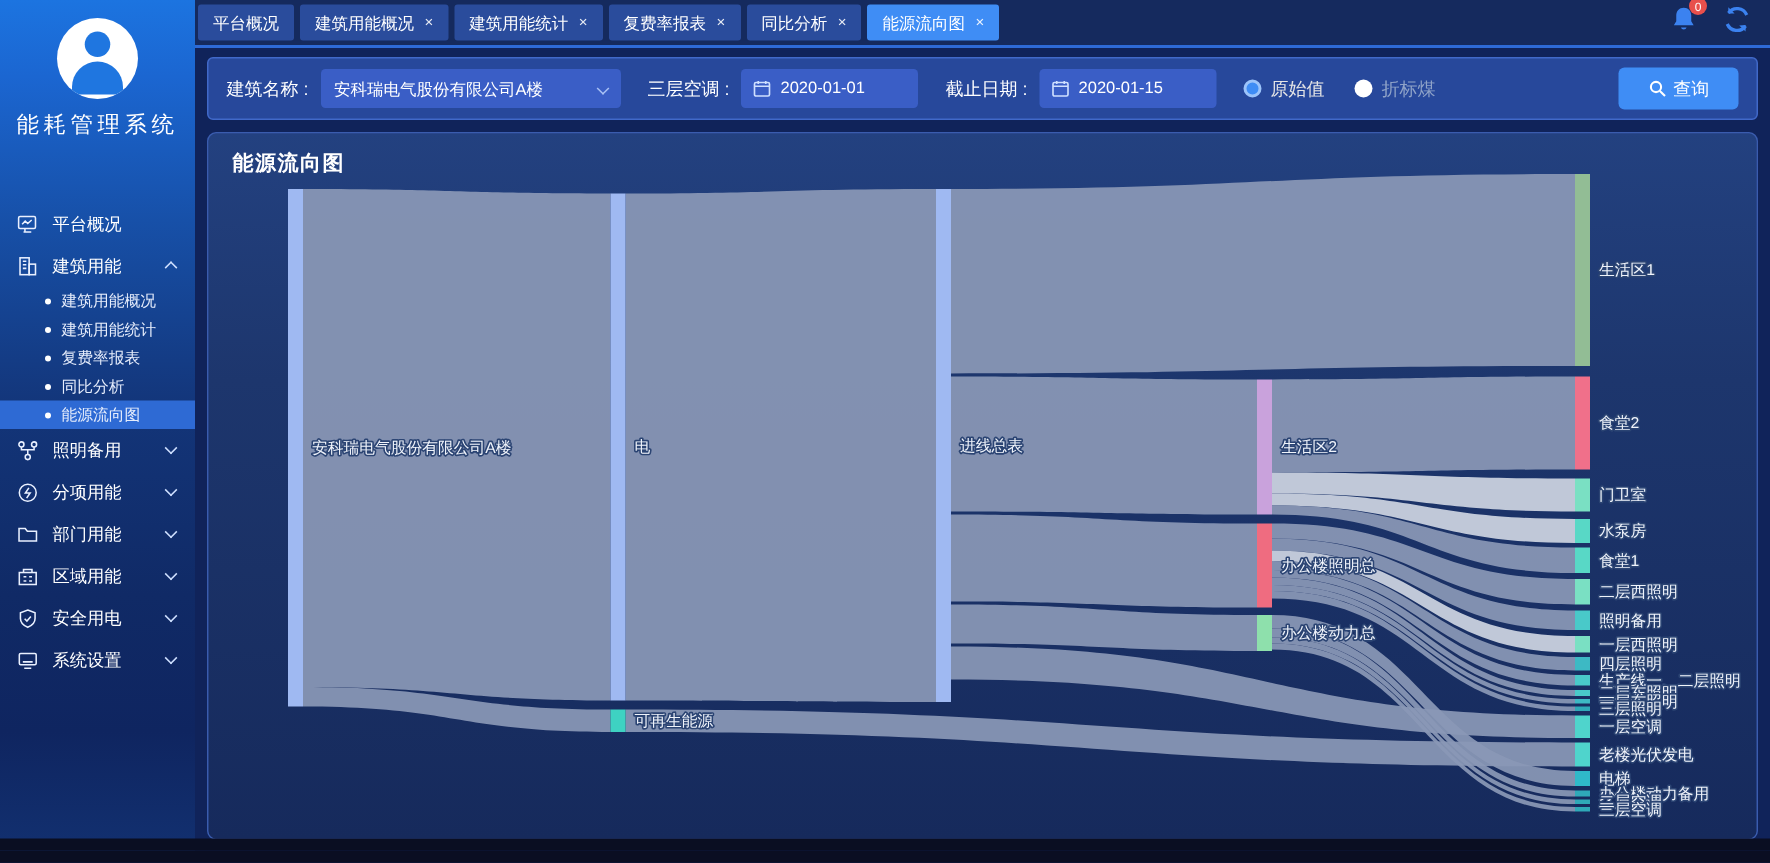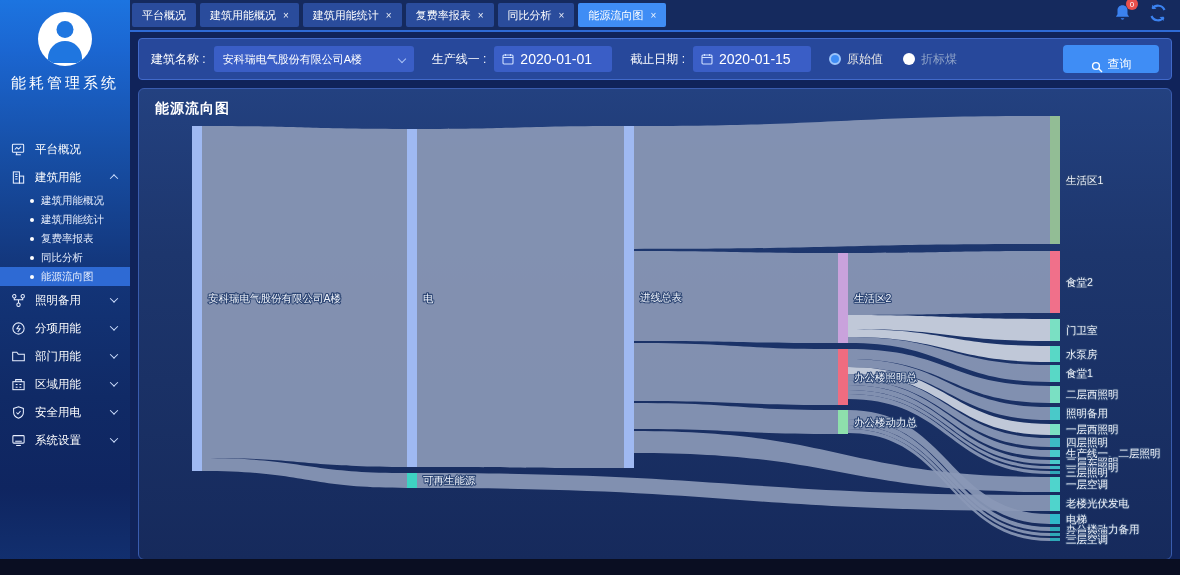--- a/index.html
+++ b/index.html
@@ -42,28 +42,28 @@
   .bell-wrap{position:relative;cursor:pointer}
   .badge{position:absolute;right:-6px;top:-5px;min-width:12px;height:12px;border-radius:6px;background:#e8504c;color:#fff;
     font-size:8px;display:flex;align-items:center;justify-content:center;padding:0 2px}
 
   
   .filterbar{position:absolute;left:8px;right:8px;top:38px;height:42px;background:#27489b;border:1px solid #4169c9;border-radius:4px;
     display:flex;align-items:center;padding:0 12px;font-size:12px}
   .flabel{margin-right:8px;white-space:nowrap}
   .fselect{width:200px;height:26px;background:#3a5ec6;border-radius:3px;display:flex;align-items:center;padding:0 9px;font-size:11px;cursor:pointer;margin-right:18px}
   .fselect .chev{width:6px;height:6px;border-right:1.3px solid #a9c2f5;border-bottom:1.3px solid #a9c2f5;transform:rotate(45deg);margin-left:auto}
-  .fdate{width:118px;height:26px;background:#3a5ec6;border-radius:3px;display:flex;align-items:center;gap:6px;padding:0 8px;font-size:14px;cursor:pointer;margin-right:18px}
+  .fdate{width:118px;height:26px;background:#3a5ec6;border-radius:3px;display:flex;align-items:center;gap:6px;padding:0 8px;font-size:11px;cursor:pointer;margin-right:18px}
   .radio{display:flex;align-items:center;gap:6px;margin-right:20px;cursor:pointer}
   .radio .rdot{width:12px;height:12px;border-radius:50%}
   .radio.sel .rdot{background:#3f8df5;border:2px solid #9cc4fa}
   .radio.unsel .rdot{background:#fff}
   .radio.sel .rlabel{color:#e5e5e5}
   .radio.unsel .rlabel{color:#8fa3c8}
-  .btn-query{margin-left:auto;width:96px;height:28px;background:#3f8df5;border-radius:4px;display:flex;align-items:flex-end;justify-content:center;gap:5px;font-size:12px;cursor:pointer}
+  .btn-query{margin-left:auto;width:80px;height:28px;background:#3f8df5;border-radius:4px;display:flex;align-items:center;justify-content:center;gap:5px;font-size:12px;cursor:pointer}
 
   
   .panel{position:absolute;left:8px;right:8px;top:88px;height:472px;border:1px solid #3a5cae;border-radius:6px;overflow:hidden;
     background:linear-gradient(180deg,#234180 0%,#1d366d 35%,#162a5c 100%)}
   .panel-title{position:absolute;left:16px;top:11px;font-size:14px;font-weight:bold;letter-spacing:1px;z-index:3}
   #sankey{position:absolute;left:0;top:0}
   #sankey text{font-family:"Liberation Sans","DejaVu Sans",sans-serif;font-size:10.5px;fill:#f0f4fb;
     paint-order:stroke;stroke:#2b4473;stroke-width:2.2px;stroke-linejoin:round}
   .footer-strip{position:absolute;left:0;bottom:0;width:1180px;height:8px;background:#0a0e22}
 </style>
@@ -213,21 +213,21 @@
         </span>
       </div>
     </div>
 
     <div class="filterbar">
       <span class="flabel">建筑名称 :</span>
       <div class="fselect">
         <span>安科瑞电气股份有限公司A楼</span>
         <span class="chev"></span>
       </div>
-      <span class="flabel">生产线一 :</span>
+      <span class="flabel">三层空调 :</span>
       <div class="fdate">
         <svg width="12" height="12" viewBox="0 0 12 12" fill="none" stroke="#cfe0ff" stroke-width="1.1">
             <rect x="1" y="2" width="10" height="9" rx="1"></rect>
             <path d="M1 4.5h10M3.5 1v2M8.5 1v2"></path>
           </svg>
         <span>2020-01-01</span>
       </div>
       <span class="flabel">截止日期 :</span>
       <div class="fdate">
         <svg width="12" height="12" viewBox="0 0 12 12" fill="none" stroke="#cfe0ff" stroke-width="1.1">

